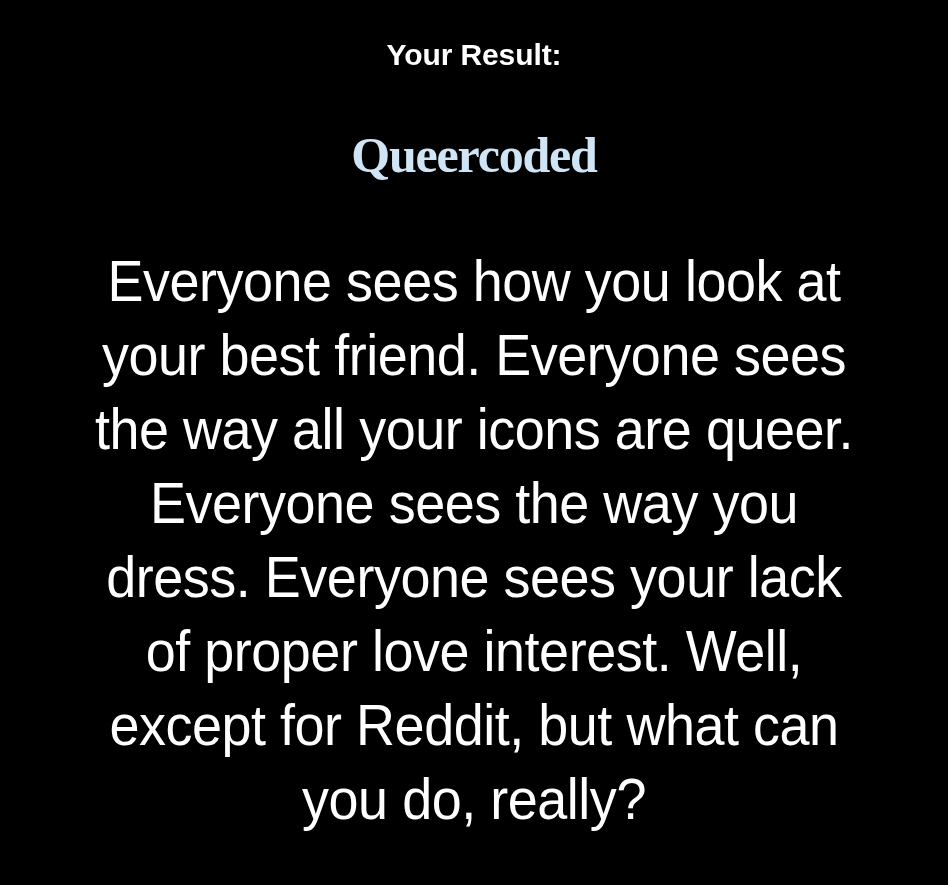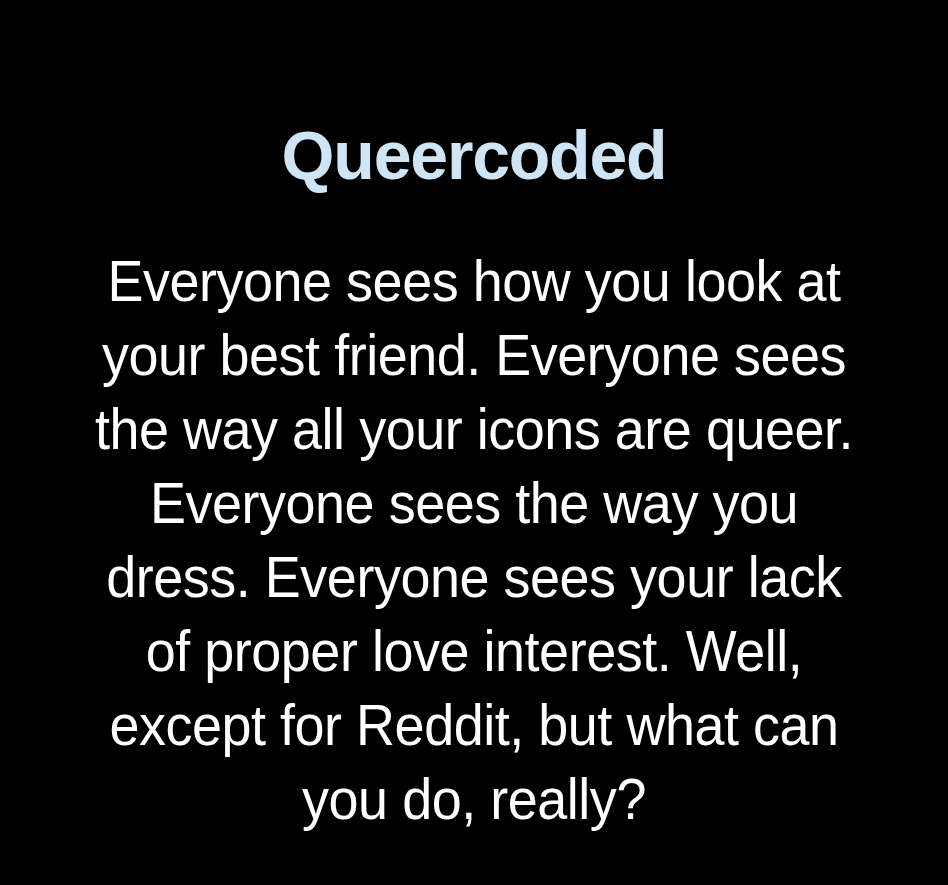--- a/index.html
+++ b/index.html
@@ -41,23 +41,23 @@
   }
 
   
   #result-title {
     position: absolute;
     top: 116px;
     left: 0;
     width: 948px;
     text-align: center;
     color: #cfe5f5;
-    font-family: Liberation Sans, sans-serif;
+    font-family: Liberation Serif, serif;
     font-weight: 700;
-    font-size: 68px;
+    font-size: 50px;
     line-height: 78px;
     letter-spacing: -1.2px;
     white-space: nowrap;
   }
 
   
   #result-description {
     position: absolute;
     top: 244px;
     left: 0;
@@ -76,20 +76,21 @@
     white-space: nowrap;
     transform: scaleX(0.93);
     transform-origin: center center;
   }
 </style>
 </head>
 <body>
 
 <div id="result-card">
 
+  <div id="result-kicker">Your Result:</div>
 
   <div id="result-title">Queercoded</div>
 
   <div id="result-description">
     <span class="bodyline">Everyone sees how you look at</span>
     <span class="bodyline">your best friend. Everyone sees</span>
     <span class="bodyline">the way all your icons are queer.</span>
     <span class="bodyline">Everyone sees the way you</span>
     <span class="bodyline">dress. Everyone sees your lack</span>
     <span class="bodyline">of proper love interest. Well,</span>

